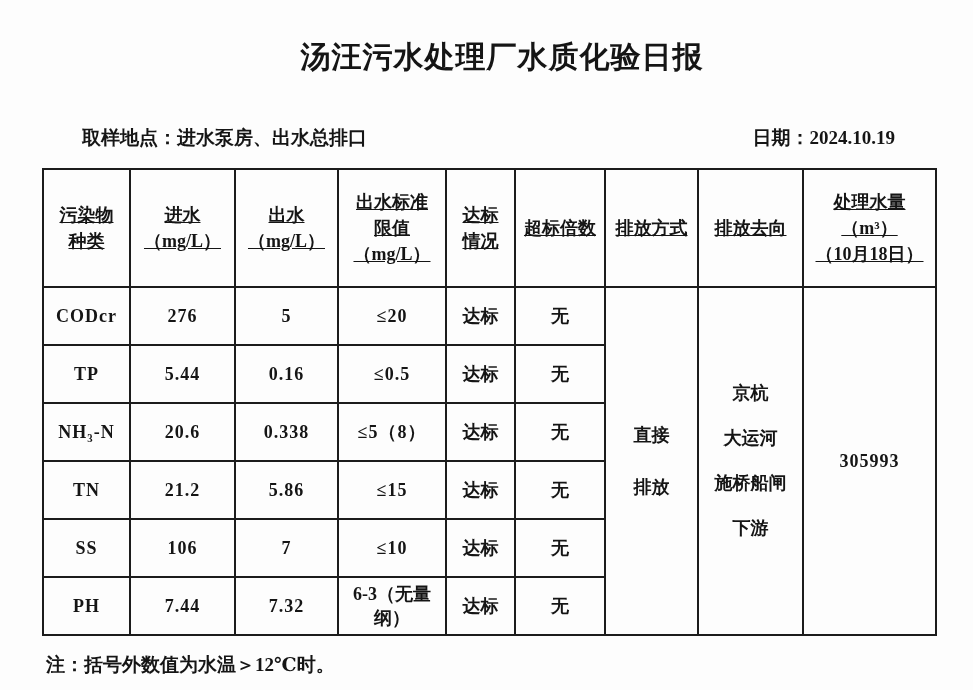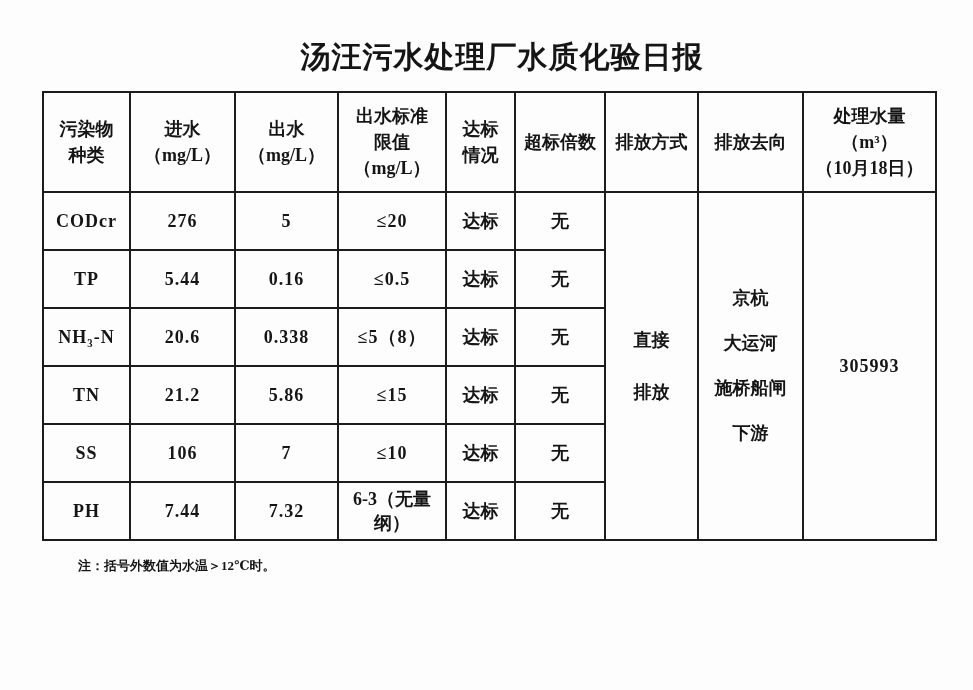--- a/index.html
+++ b/index.html
@@ -40,49 +40,53 @@
     table-layout: fixed;
   }
   table.report th, table.report td {
     border: 2px solid #1c1c1c;
     text-align: center;
     vertical-align: middle;
     font-weight: bold;
     font-size: 18px;
     padding: 0 2px;
   }
-  tr.header-row { height: 100px; }
+  tr.header-row { height: 118px; text-decoration: underline; }
   tr.data-row { height: 58px; }
 
   th.pre, td.pre { white-space: pre-line; }
   th { line-height: 26px; }
 
   td.num { font-size: 17px; letter-spacing: 1px; margin-left: 8px; }
   td.small-limit { font-size: 14px; letter-spacing: 0; }
   td.merged-method { line-height: 52px; }
   td.merged-dest { line-height: 45px; }
   td.volume {
     font-weight: normal;
     font-size: 30px;
     letter-spacing: 1px;
   }
 
   .note {
-    margin: 16px 0 0 78px;
-    font-size: 13px;
+    margin: 16px 0 0 46px;
+    font-size: 19px;
     font-weight: bold;
   }
 </style>
 </head>
 <body>
 
 <div class="page">
 
   <h1 class="title">汤汪污水处理厂水质化验日报</h1>
 
+  <div class="meta-row">
+    <span>取样地点：进水泵房、出水总排口</span>
+    <span>日期：2024.10.19</span>
+  </div>
 
   <table class="report">
     <colgroup>
       <col style="width:87px">
         <col style="width:105px">
         <col style="width:103px">
       <col style="width:108px">
         <col style="width:69px">
         <col style="width:90px">
       <col style="width:93px">

